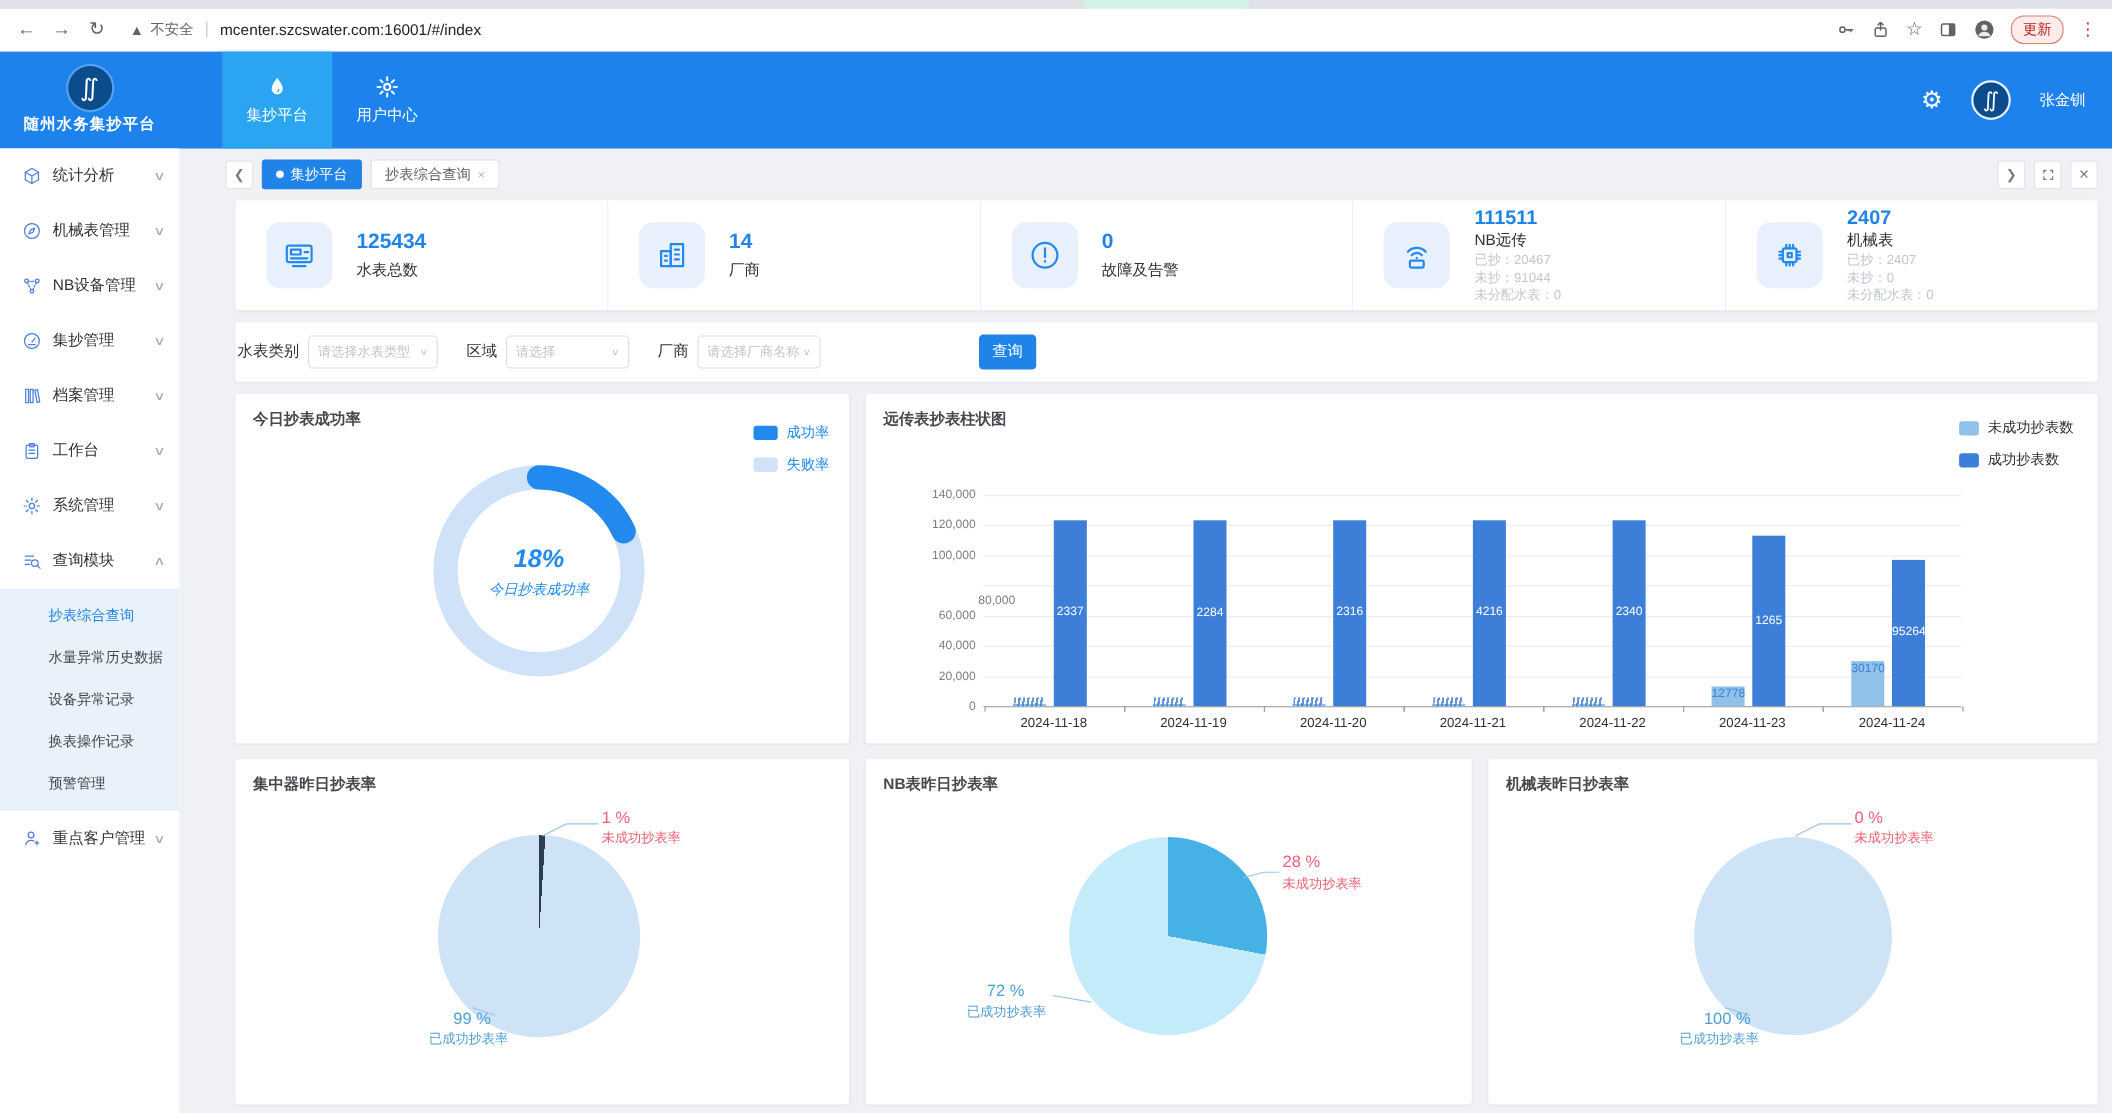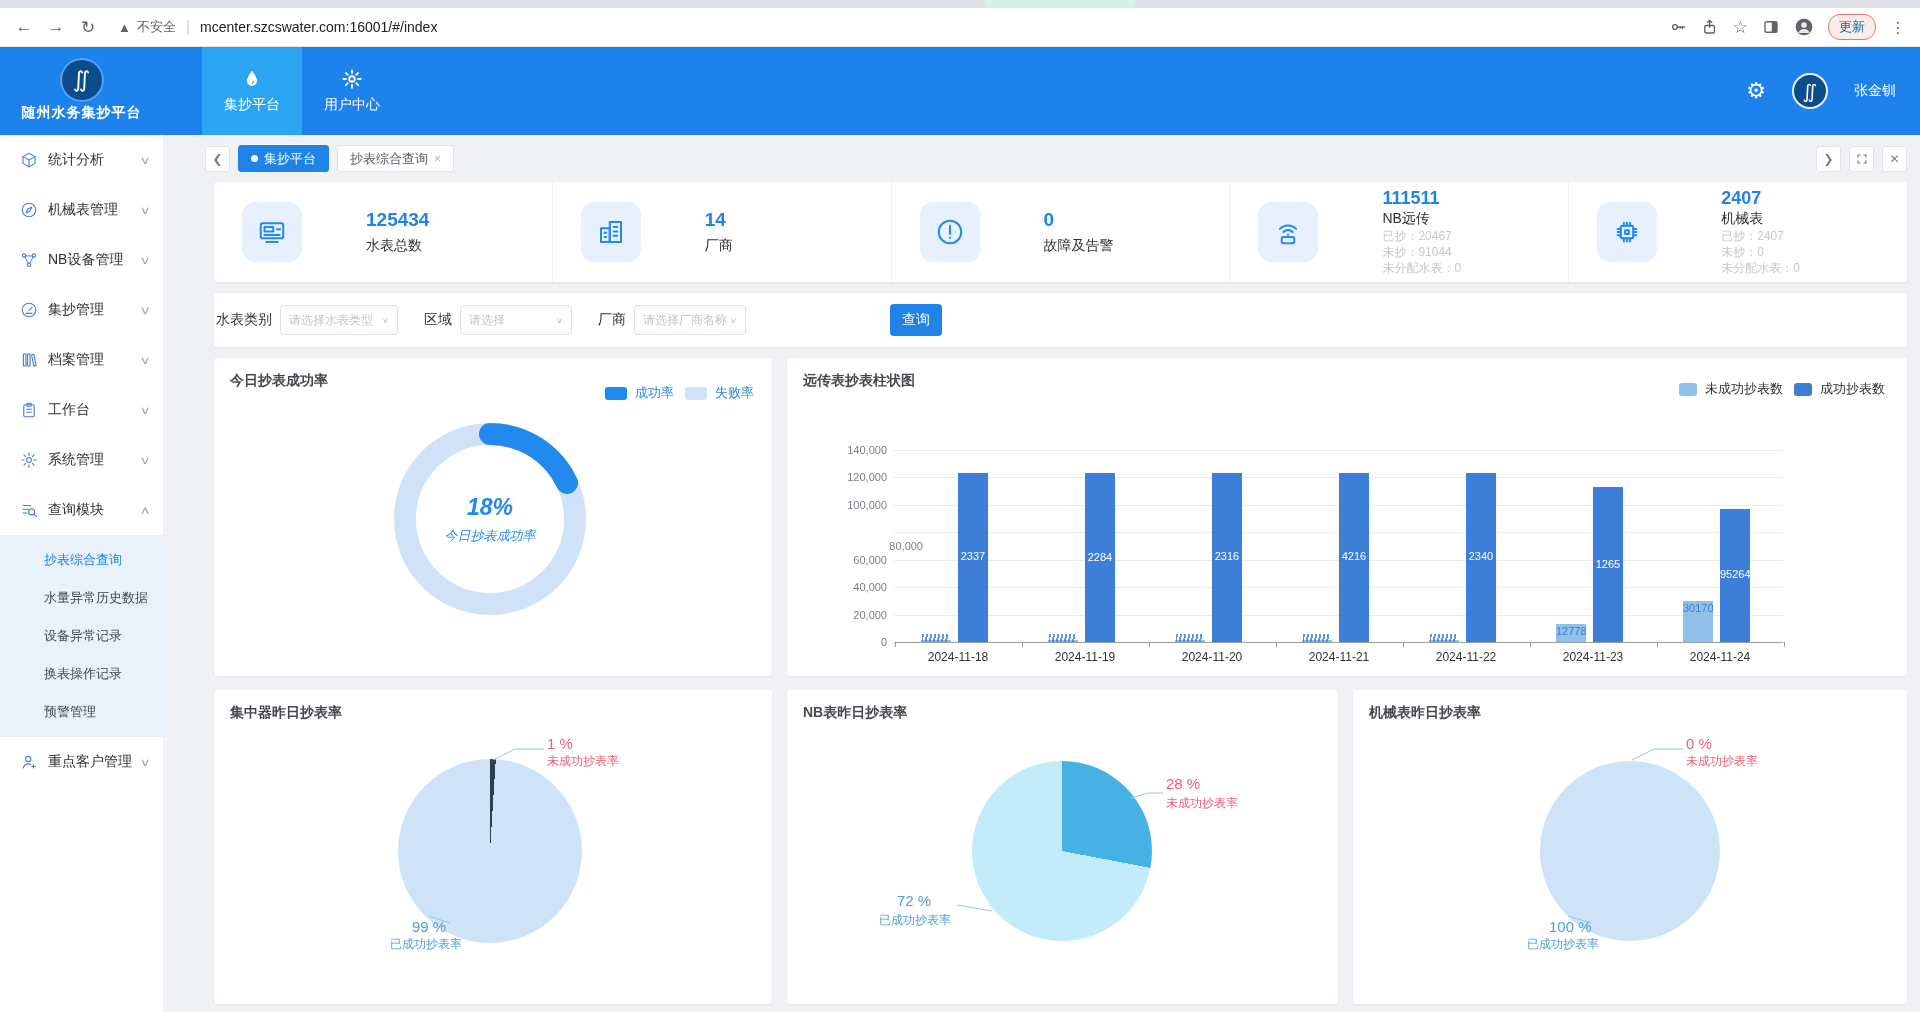--- a/index.html
+++ b/index.html
@@ -10,21 +10,21 @@
   #tabstrip { position:absolute; left:0; top:0; width:1920px; height:8px; background:#dfe3e8; }
   #tabstrip .mint { position:absolute; left:985px; top:0; width:150px; height:8px; background:#d2f3e6; border-radius:0 0 6px 6px; }
   #toolbar { position:absolute; left:0; top:8px; width:1920px; height:39px; background:#ffffff; border-bottom:1px solid #e3e4e6; display:flex; align-items:center; }
   .tb-ic { color:#5f6368; font-size:17px; width:32px; text-align:center; cursor:pointer; }
   #secchip { color:#5f6368; font-size:13px; margin-left:14px; display:flex; align-items:center; gap:6px; }
   #secchip .warn { font-size:13px; }
   #urlsep { color:#d0d3d7; margin:0 10px; }
   #urltext { color:#202124; font-size:14px; flex:1; }
   #tb-right { display:flex; align-items:center; gap:14px; margin-right:14px; }
   #tb-right svg { display:block; }
-  #update-pill { background:#fdecea; border:1px solid #e07b72; color:#0369a1; font-size:13px; padding:3px 10px; border-radius:12px; cursor:pointer; }
+  #update-pill { background:#fdecea; border:1px solid #e07b72; color:#b91c1c; font-size:13px; padding:3px 10px; border-radius:12px; cursor:pointer; }
   #kebab { color:#d93025; font-size:16px; cursor:pointer; }
 
   
   #appheader { position:absolute; left:0; top:47px; width:1920px; height:88px; background:#1e82ec; display:flex; }
   #brand { width:163px; height:100%; display:flex; flex-direction:column; align-items:center; justify-content:center; gap:4px; }
   #brand .logo { width:40px; height:40px; border-radius:50%; background:#0b4d8c; color:#fff; display:flex; align-items:center; justify-content:center; font-size:22px; box-shadow:0 0 0 2px rgba(255,255,255,.25); }
   #brand .brand-title { color:#fff; font-size:14px; font-weight:bold; letter-spacing:1px; }
   #nav-tabs { display:flex; margin-left:39px; }
   .nav-tab { width:100px; height:100%; display:flex; flex-direction:column; align-items:center; justify-content:center; gap:6px; color:#fff; font-size:14px; cursor:pointer; }
   .nav-tab.active { background:#2ba4f2; }
@@ -53,21 +53,21 @@
   .route-tab .dot { width:7px; height:7px; border-radius:50%; background:#fff; }
   .route-tab .close { color:#b4b8bf; font-size:12px; }
   #rb-right { margin-left:auto; display:flex; gap:8px; margin-right:13px; }
 
   
   .panel { position:absolute; background:#fff; border-radius:3px; box-shadow:0 1px 3px rgba(0,0,0,.05); }
   .panel-title { position:absolute; left:16px; top:14px; font-size:14px; font-weight:bold; color:#45494e; }
 
   
   #stats { left:214px; top:182px; width:1693px; height:100px; display:flex; }
-  .card { flex:1; display:flex; align-items:center; padding-left:28px; position:relative;gap:42px; }
+  .card { flex:1; display:flex; align-items:center; padding-left:28px; position:relative; }
   .card + .card { border-left:1px solid #eef1f5; }
   .tile { width:60px; height:60px; border-radius:13px; background:#e7f0fc; color:#2289ee; display:flex; align-items:center; justify-content:center; flex:none; }
   .tile svg { width:30px; height:30px; }
   .cinfo { margin-left:22px; }
   .cval { color:#1f83e8; font-size:19px; font-weight:bold; }
   .clabel { color:#303133; font-size:14px; margin-top:6px; }
   .cdetail { color:#c3c8cf; font-size:12px; line-height:16px; }
   .card.detailed .cval { font-size:18px; }
   .card.detailed .clabel { margin-top:1px; }
 
@@ -79,21 +79,21 @@
   .f-car { color:#c0c4cc; font-size:10px; transform:scaleY(.8); }
   #search-btn { width:52px; height:32px; background:#1f83e8; color:#fff; font-size:14px; border:none; border-radius:4px; cursor:pointer; margin-left:118px; }
 
   
   #donut-panel { left:214px; top:358px; width:558px; height:318px; }
   #bar-panel { left:787px; top:358px; width:1120px; height:318px; }
   #pie1-panel { left:214px; top:690px; width:558px; height:314px; }
   #pie2-panel { left:787px; top:690px; width:551px; height:314px; }
   #pie3-panel { left:1353px; top:690px; width:554px; height:314px; }
 
-  .legend { position:absolute; display:flex; flex-direction:row; gap:11px; }
+  .legend { position:absolute; display:flex; flex-direction:column; gap:11px; }
   .leg-row { display:flex; align-items:center; gap:8px; cursor:pointer; }
   .leg-swatch { width:22px; height:13px; border-radius:3px; }
   #donut-legend { right:18px; top:26px; }
   #donut-legend .leg-lab { font-size:13px; color:#2289ee; }
   #bar-legend { right:22px; top:22px; }
   #bar-legend .leg-lab { font-size:13px; color:#303133; }
 
   .donut-center { position:absolute; left:176px; top:61px; width:200px; height:200px; display:flex; flex-direction:column; align-items:center; justify-content:center; gap:6px; pointer-events:none;font-style:italic; }
   .donut-val { color:#2289ee; font-size:23px; font-weight:bold; }
   .donut-sub { color:#2289ee; font-size:13px; }

